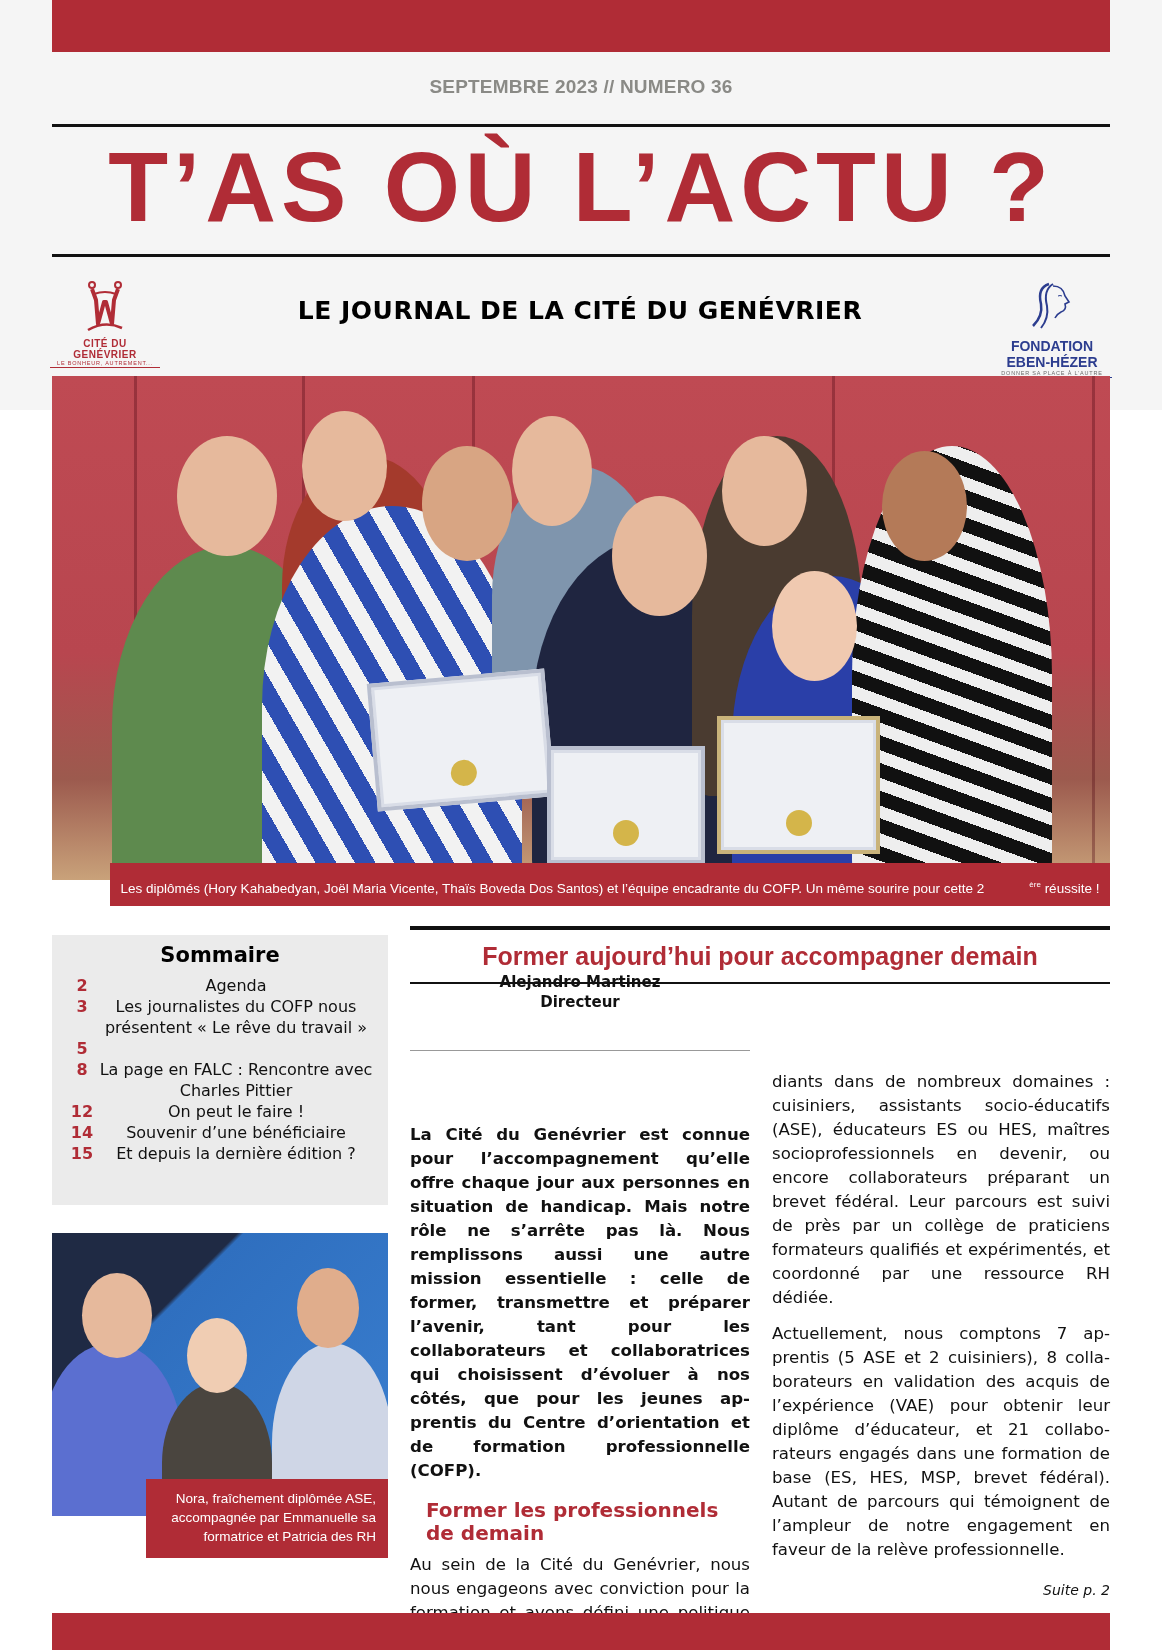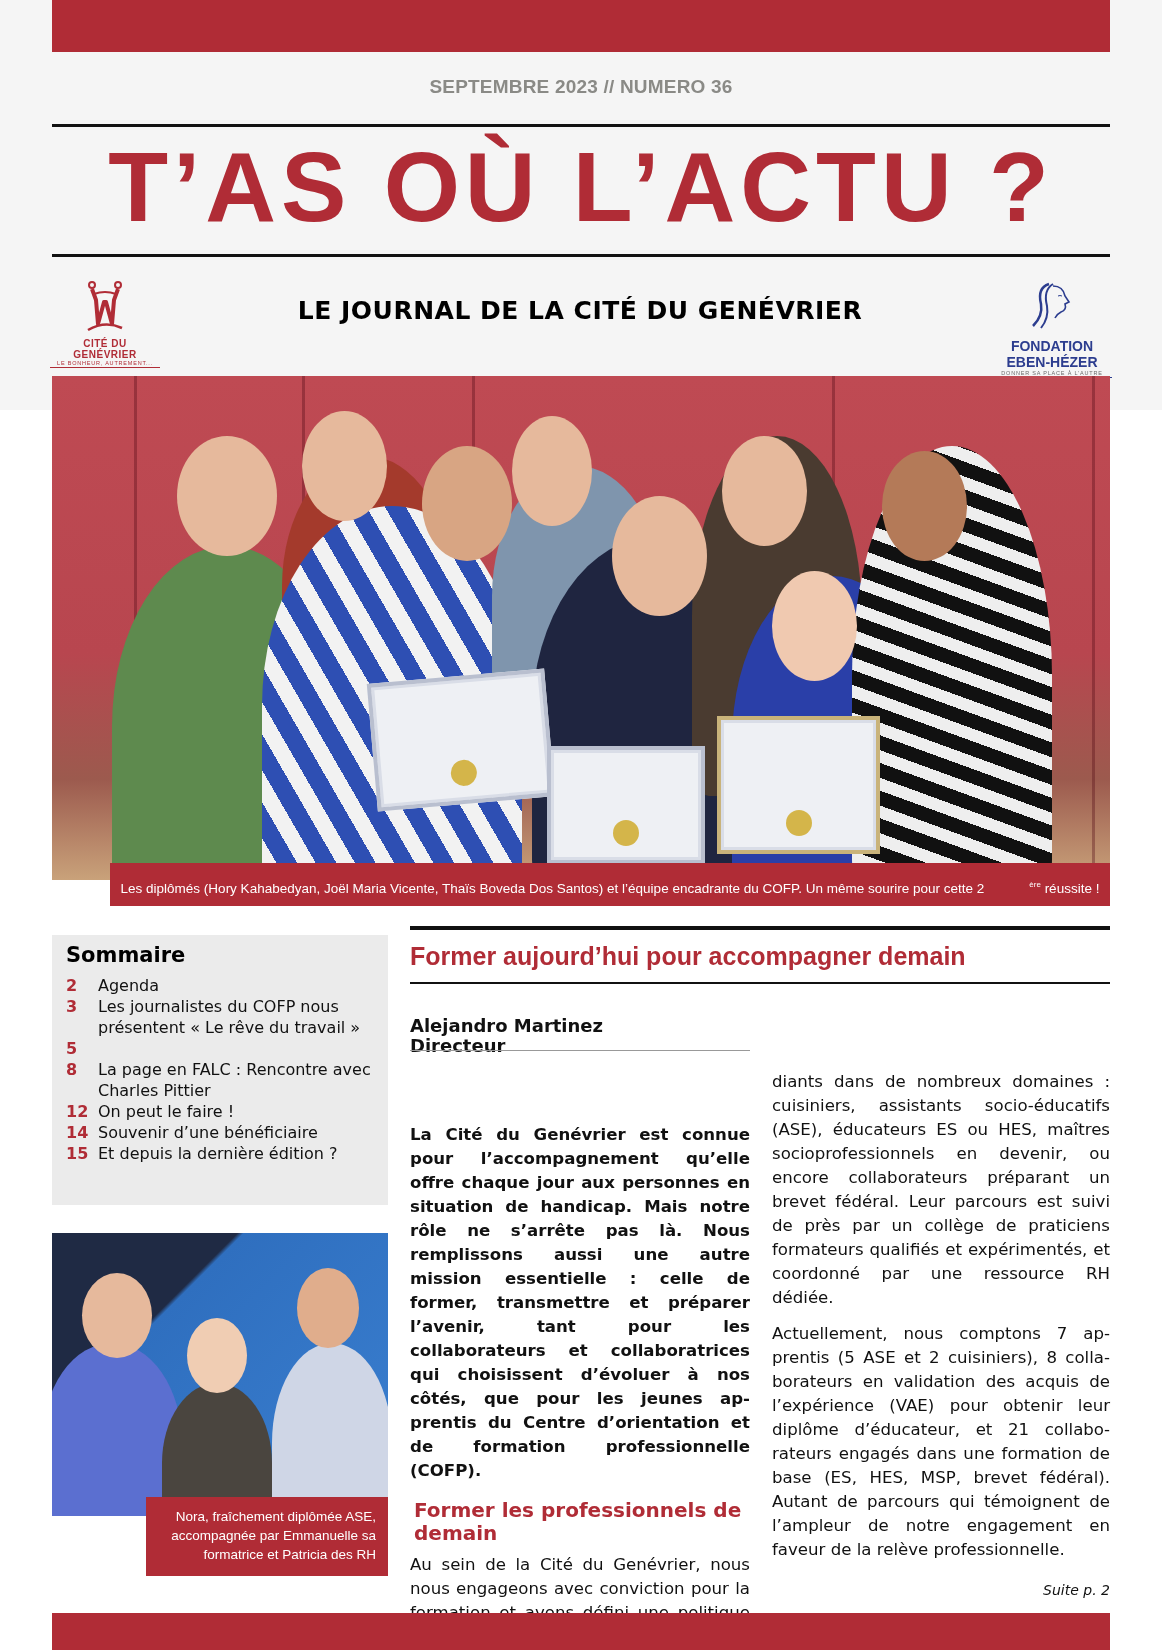--- a/index.html
+++ b/index.html
@@ -2,21 +2,21 @@
 <html><head>
   <meta charset="utf-8">
   <style>
     html, body { margin: 0; padding: 0; }
     body {
       width: 1162px; height: 1650px; position: relative; overflow: hidden;
       background: #ffffff;
       font-family: "DejaVu Sans", sans-serif;
       color: #111;
     }
-    .abs { position: absolute; }
+    .abs { position: absolute; text-align: center; }
     .header-bg { left: 0; top: 0; width: 1162px; height: 410px; background: #f5f5f5; }
     .top-bar { left: 52px; top: 0; width: 1058px; height: 52px; background: #b02c36; }
     .bottom-bar { left: 52px; top: 1613px; width: 1058px; height: 37px; background: #b02c36; }
 
     .issue-line {
       left: 0; width: 1162px; top: 76px; text-align: center;
       font-family: "Liberation Sans", sans-serif; font-weight: bold;
       font-size: 19px; color: #8a8a86; letter-spacing: 0.2px;
     }
     .rule-thick { left: 52px; width: 1058px; height: 3px; background: #111; }
@@ -64,45 +64,45 @@
     .toc-item .label { flex: 1; }
 
     
     .small-photo {
       left: 52px; top: 1233px; width: 336px; height: 283px; overflow: hidden;
       background: linear-gradient(135deg, #1f2a44 0%, #1f2a44 30%, #2f6fbf 31%, #3a7fd0 100%);
     }
     .small-caption {
       left: 146px; top: 1479px; width: 242px; height: 79px; background: #b02c36; color: #fff;
       font-family: "Liberation Sans", sans-serif; font-size: 13.5px; line-height: 19px;
-      text-align: right; box-sizing: border-box; padding: 10px 12px 8px 8px; margin-top: 18px;
+      text-align: right; box-sizing: border-box; padding: 10px 12px 8px 8px;
     }
 
     
     .art-rule-top { left: 410px; top: 926px; width: 700px; height: 4px; background: #111; }
     .art-headline {
       left: 410px; top: 938px; width: 700px;
       font-family: "Liberation Sans", sans-serif; font-weight: bold;
       font-size: 25px; line-height: 36px; color: #b02c36;
     }
     .art-rule-mid { left: 410px; top: 982px; width: 700px; height: 2px; background: #111; }
     .author {
-      left: 410px; top: 1016px; width: 340px;
-      font-family: "DejaVu Sans", sans-serif; font-weight: bold; font-size: 18px; line-height: 20px; color: #111;
+      left: 410px; top: 972px; width: 340px;
+      font-family: "DejaVu Sans", sans-serif; font-weight: bold; font-size: 15px; line-height: 20px; color: #111;
     }
     .author-rule { left: 410px; top: 1050px; width: 340px; height: 1px; background: #999; }
 
     .col { font-family: "DejaVu Sans", sans-serif; font-size: 16.6px; line-height: 24px; color: #111; text-align: justify; hyphens: manual; }
     .col1 { left: 410px; top: 1123px; width: 340px; }
     .col2 { left: 772px; top: 1070px; width: 338px; }
     .lead { font-weight: bold; margin: 0; }
     .col p { margin: 0 0 12px 0; }
     .subhead {
       font-family: "DejaVu Sans", sans-serif; font-weight: bold; font-size: 20px; line-height: 23px;
-      color: #b02c36; margin: 16px 0 8px 4px; text-align: left;
+      color: #b02c36; margin: 16px 0 8px 16px; text-align: left;
     }
     .suite {
       left: 900px; top: 1582px; width: 210px; text-align: right;
       font-family: "DejaVu Sans", sans-serif; font-style: italic; font-size: 14px; color: #111;
     }
   </style>
 </head>
 <body>
 
 <div class="abs header-bg"></div>

